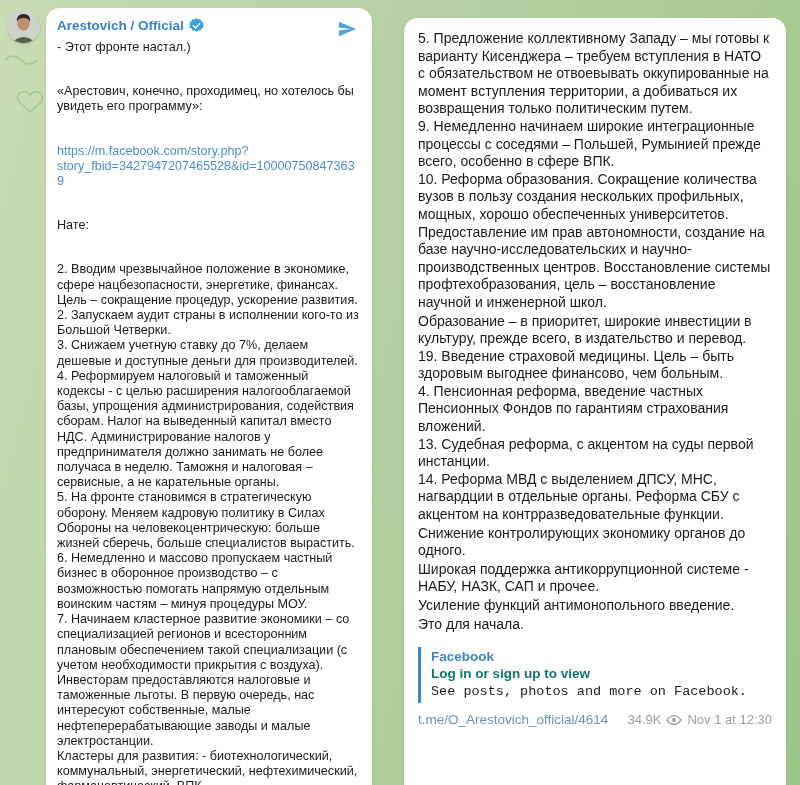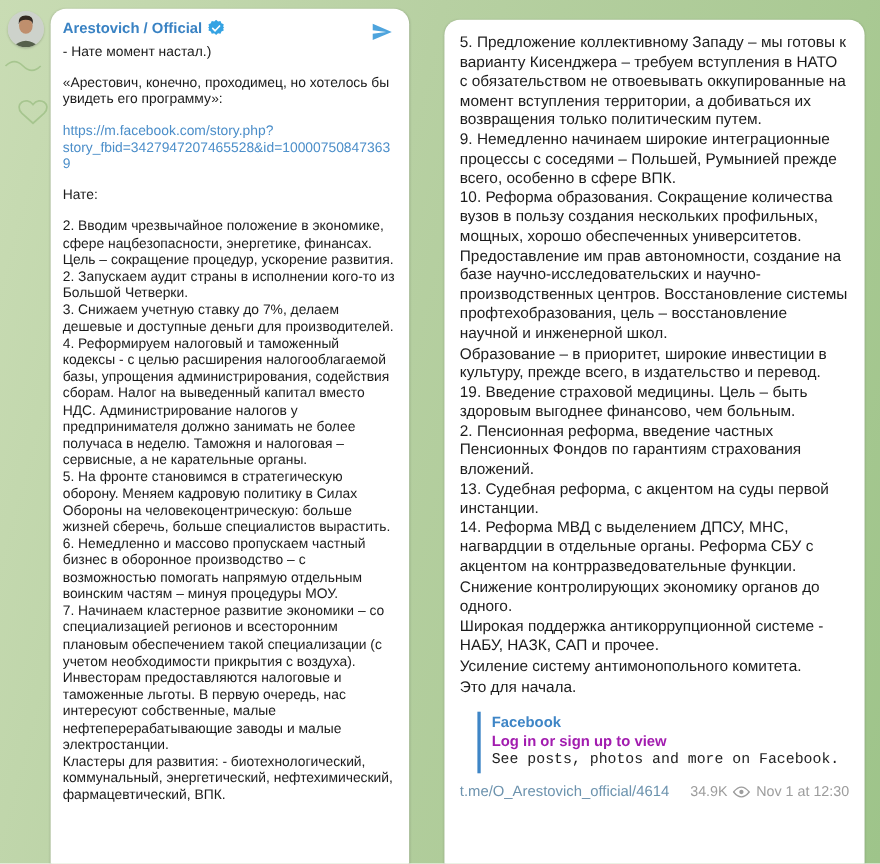--- a/index.html
+++ b/index.html
@@ -28,28 +28,28 @@
   .badge { width:15px; height:15px; display:inline-block; }
   .plane { position:absolute; right:0; top:1px; width:24px; height:20px; }
 
   
   #avatar { position:absolute; left:7px; top:10px; width:33px; height:33px; border-radius:50%;
             overflow:hidden; z-index:1; box-shadow:0 1px 2px rgba(0,0,0,.2); }
 
   
   #left-bubble  .msg p { font-size:12.6px; line-height:15.2px; }
   #right-bubble .msg p { font-size:14px;   line-height:17.6px; }
-  .msg p.gap { margin-top:13px; }
+  .msg p.gap { margin-top:29px; }
   #right-bubble .msg p.gap { margin-top:1px; }
   .msg-link { color:#4b8ec9; overflow-wrap:anywhere; cursor:pointer; }
 
   
-  .fb-preview { margin-top:14px; border-left:3px solid #3e85c6; padding:1px 0 2px 10px; cursor:pointer;margin-left:16px; }
+  .fb-preview { margin-top:14px; border-left:3px solid #3e85c6; padding:1px 0 2px 10px; cursor:pointer; }
   .fb-site  { color:#3e85c6; font-weight:bold; font-size:13.5px; line-height:17px; }
-  .fb-title { font-weight:bold; font-size:13.5px; line-height:18px; color:#a21caf; }
+  .fb-title { font-weight:bold; font-size:13.5px; line-height:18px; color:#0f766e; }
   .fb-desc  { font-size:13.5px; line-height:18px; color:#222;font-family:Liberation Mono, monospace; }
 
   
   .footer-row { display:flex; align-items:center; justify-content:space-between; margin-top:9px; }
   .post-link { color:#6d93ae; font-size:13.5px; cursor:pointer; }
   .meta { display:flex; align-items:center; gap:5px; color:#9d9d9d; font-size:13px; }
   .eye { width:16px; height:12px; }
 </style>
 </head>
 <body>
@@ -85,21 +85,21 @@
     <span class="channel-name">Arestovich / Official</span>
     <svg class="badge" viewBox="0 0 24 24">
       <path fill="#35a3e3" d="M12 0 L15 2.6 18.9 2 20.4 5.6 24 7.2 23.2 11 25 12 23.2 13 24 16.8 20.4 18.4 18.9 22 15 21.4 12 24 9 21.4 5.1 22 3.6 18.4 0 16.8 0.8 13 -1 12 0.8 11 0 7.2 3.6 5.6 5.1 2 9 2.6 Z" transform="scale(0.92) translate(1,0)"></path>
       <polyline points="7,12.5 10.5,16 17,9" fill="none" stroke="#ffffff" stroke-width="2.4" stroke-linecap="round" stroke-linejoin="round"></polyline>
     </svg>
     <svg class="plane" viewBox="0 0 24 24">
       <path fill="#4ea4dd" d="M2.2 20.8 L23 12 2.2 3.2 2.2 10.1 17 12 2.2 13.9 Z"></path>
     </svg>
   </div>
   <div class="msg">
-    <p>- Нате момент настал.)</p>
+    <p>- Этот фронте настал.)</p>
     <p class="gap">«Арестович, конечно, проходимец, но хотелось бы увидеть его программу»:</p>
     <p class="gap msg-link">https://m.facebook.com/story.php?story_fbid=3427947207465528&amp;id=100007508473639</p>
     <p class="gap">Нате:</p>
     <p class="gap">2. Вводим чрезвычайное положение в экономике, сфере нацбезопасности, энергетике, финансах. Цель – сокращение процедур, ускорение развития.</p>
     <p>2. Запускаем аудит страны в исполнении кого-то из Большой Четверки.</p>
     <p>3. Снижаем учетную ставку до 7%, делаем дешевые и доступные деньги для производителей.</p>
     <p>4. Реформируем налоговый и таможенный кодексы - с целью расширения налогооблагаемой базы, упрощения администрирования, содействия сборам. Налог на выведенный капитал вместо НДС. Администрирование налогов у предпринимателя должно занимать не более получаса в неделю. Таможня и налоговая – сервисные, а не карательные органы.</p>
     <p>5. На фронте становимся в стратегическую оборону. Меняем кадровую политику в Силах Обороны на человекоцентрическую: больше жизней сберечь, больше специалистов вырастить.</p>
     <p>6. Немедленно и массово пропускаем частный бизнес в оборонное производство – с возможностью помогать напрямую отдельным воинским частям – минуя процедуры МОУ.</p>
     <p>7. Начинаем кластерное развитие экономики – со специализацией регионов и всесторонним плановым обеспечением такой специализации (с учетом необходимости прикрытия с воздуха). Инвесторам предоставляются налоговые и таможенные льготы. В первую очередь, нас интересуют собственные, малые нефтеперерабатывающие заводы и малые электростанции.</p>
@@ -108,26 +108,26 @@
   </div>
 </div>
 
 <div id="right-bubble" class="bubble">
   <div class="msg">
     <p>5. Предложение коллективному Западу – мы готовы к варианту Кисенджера – требуем вступления в НАТО с обязательством не отвоевывать оккупированные на момент вступления территории, а добиваться их возвращения только политическим путем.</p>
     <p>9. Немедленно начинаем широкие интеграционные процессы с соседями – Польшей, Румынией прежде всего, особенно в сфере ВПК.</p>
     <p>10. Реформа образования. Сокращение количества вузов в пользу создания нескольких профильных, мощных, хорошо обеспеченных университетов. Предоставление им прав автономности, создание на базе научно-исследовательских и научно-производственных центров. Восстановление системы профтехобразования, цель – восстановление научной и инженерной школ.</p>
     <p class="gap">Образование – в приоритет, широкие инвестиции в культуру, прежде всего, в издательство и перевод.</p>
     <p>19. Введение страховой медицины. Цель – быть здоровым выгоднее финансово, чем больным.</p>
-    <p>2. Пенсионная реформа, введение частных Пенсионных Фондов по гарантиям страхования вложений.</p>
+    <p>4. Пенсионная реформа, введение частных Пенсионных Фондов по гарантиям страхования вложений.</p>
     <p>13. Судебная реформа, с акцентом на суды первой инстанции.</p>
     <p>14. Реформа МВД с выделением ДПСУ, МНС, нагвардции в отдельные органы. Реформа СБУ с акцентом на контрразведовательные функции.</p>
     <p class="gap">Снижение контролирующих экономику органов до одного.</p>
     <p class="gap">Широкая поддержка антикоррупционной системе - НАБУ, НАЗК, САП и прочее.</p>
-    <p class="gap">Усиление систему антимонопольного комитета.</p>
+    <p class="gap">Усиление функций антимонопольного введение.</p>
     <p class="gap">Это для начала.</p>
   </div>
 
   <div class="fb-preview">
     <div class="fb-site">Facebook</div>
     <div class="fb-title">Log in or sign up to view</div>
     <div class="fb-desc">See posts, photos and more on Facebook.</div>
   </div>
 
   <div class="footer-row">

